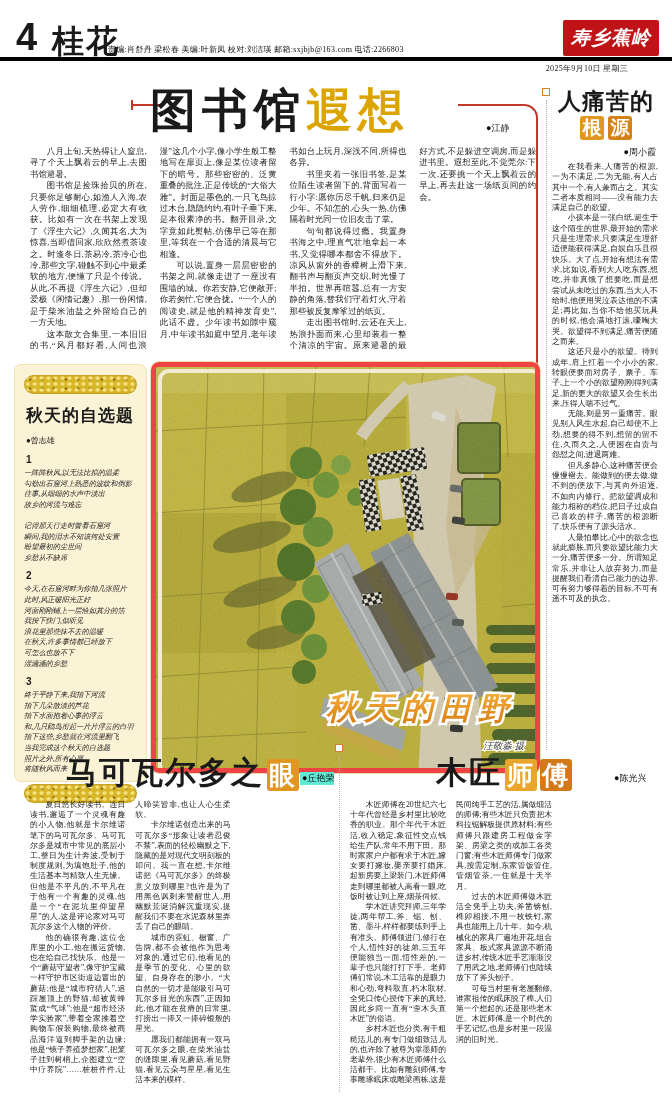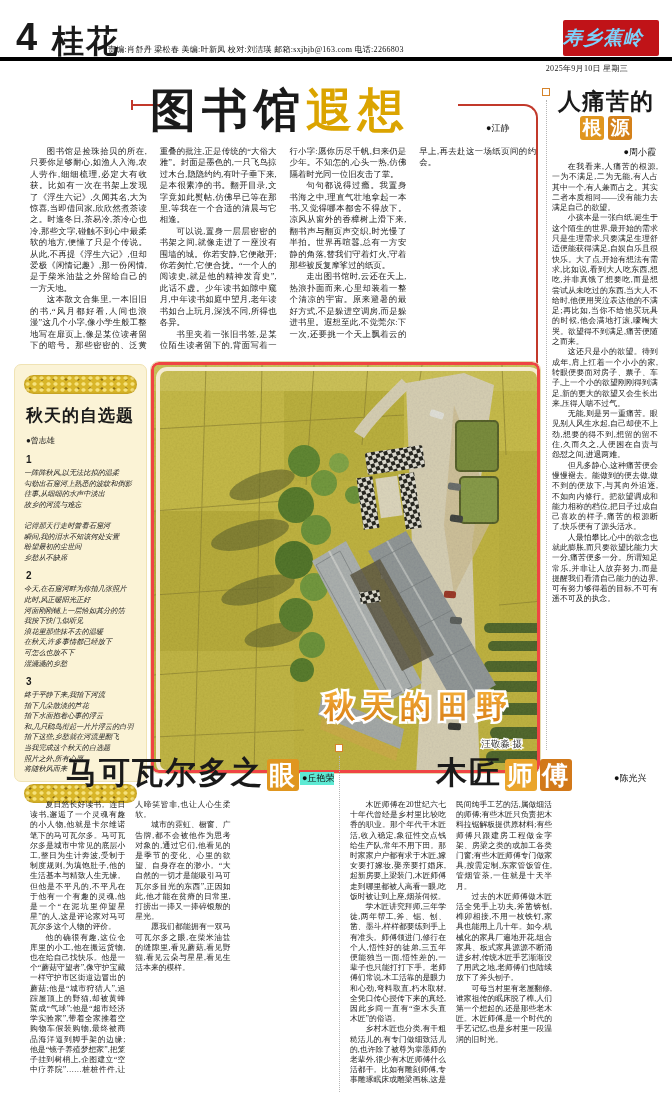--- a/index.html
+++ b/index.html
@@ -6,22 +6,22 @@
   html,body { width:672px; height:1100px; background:#ffffff; overflow:hidden; }
   body { font-family:"Liberation Serif", serif; color:#1a1a1a; position:relative; }
   .abs { position:absolute; }
 
   
   .page-num { left:16px; top:16px; font-family:"Liberation Sans",sans-serif; font-size:38px; font-weight:bold; }
   .section-name { left:52px; top:20px; font-family:"Liberation Sans",sans-serif; font-size:32px; font-weight:900; letter-spacing:2px; }
   .header-info { left:108px; top:44px; font-size:8px; color:#111; letter-spacing:.3px; }
   .black-rule { left:0; top:57px; width:672px; height:3.5px; background:#000; }
   .masthead { left:563px; top:20px; width:96px; height:36px; background:#c01318; border-radius:2px;
-              color:#7dd3fc; font-family:"Liberation Serif",serif; font-style:italic; font-weight:bold;
-              font-size:19px; text-align:left; line-height:36px; letter-spacing:1px; }
+              color:#ffffff; font-family:"Liberation Serif",serif; font-style:italic; font-weight:bold;
+              font-size:19px; text-align:center; line-height:36px; letter-spacing:1px; }
   .date-line { left:524px; top:63px; width:104px; font-size:8px; text-align:right; letter-spacing:.3px; }
   .rf-left { left:132px; top:104px; width:28px; height:0; border-top:2px solid #c2392b; }
   .rf-left-tick { left:131px; top:100px; width:2px; height:10px; background:#c2392b; }
   .rf-right { left:458px; top:104px; width:80px; height:668px; border-top:2px solid #c2392b;
               border-right:2px solid #c2392b; border-radius:0 14px 0 0; }
   .rf-bot-tick { left:528px; top:770px; width:10px; height:2px; background:#c2392b; }
 
   
   .hl-main { left:150px; top:80px; width:310px; text-align:left; font-family:"Liberation Sans",sans-serif;
              font-size:46px; font-weight:900; letter-spacing:6px; white-space:nowrap; }
@@ -49,22 +49,22 @@
                                   radial-gradient(#8a6d12 1px, rgba(0,0,0,0) 2px);
                 background-size:7px 6px, 12px 9px; box-shadow: inset 0 0 3px #a8831a; }
   .poem-title { font-family:"Liberation Sans",sans-serif; font-size:17px; font-weight:900;
                 letter-spacing:1px; margin:10px 0 8px 2px; }
   .poem-byline { font-size:8px; margin:0 0 8px 2px; font-family:"Liberation Sans",sans-serif; }
   .stanza-no { font-family:"Liberation Sans",sans-serif; font-size:10px; font-weight:bold; margin:7px 0 3px 2px; }
   .stanza { font-size:7.2px; line-height:10.6px; font-style:italic; white-space:pre-line; color:#222; }
   .poem-box .deco-bottom { margin-top:9px; }
 
   
-  .photo-wrap { left:151px; top:362px; width:389px; height:411px; border:3px solid #ef4444;
-                outline:1px solid #e6dcae; border-radius:8px; overflow:hidden; background:#cfc145; }
+  .photo-wrap { left:151px; top:362px; width:389px; height:411px; border:5px solid #ef4444;
+                outline:1px solid #e6dcae; border-radius:8px; overflow:hidden; background:#cfc145;font-style:italic; }
   .photo-wrap svg { display:block; }
 
   
   .hl-bottom { font-family:"Liberation Sans",sans-serif; font-size:31px; font-weight:900;
                letter-spacing:2px; white-space:nowrap; }
   .bl-head { left:30px; top:752px; width:305px; text-align:center; }
   .br-head { left:350px; top:752px; width:308px; text-align:center; }
   .bl-body { left:30px; top:800px; width:306px; height:288px; }
   .br-body { left:350px; top:800px; width:308px; height:288px; }
 
@@ -87,20 +87,21 @@
 
 <div class="abs rf-left-tick"></div>
 <div class="abs rf-left"></div>
 <div class="abs rf-right"></div>
 <div class="abs rf-bot-tick"></div>
 
 <div class="abs hl-main"><span>图书馆</span><span class="gold">遐想</span></div>
 <div class="abs byline" style="left:486px; top:122px;">●江静</div>
 
 <div class="abs bodytext cols4" style="left:30px; top:146px; width:506px; height:212px;">
+  <p>八月上旬,天热得让人窒息,寻了个天上飘着云的早上,去图书馆避暑。</p>
   <p>图书馆是捡珠拾贝的所在,只要你足够耐心,如渔人入海,农人劳作,细细梳理,必定大有收获。比如有一次在书架上发现了《浮生六记》,久闻其名,大为惊喜,当即借回家,欣欣然煮茶读之。时逢冬日,茶易冷,茶冷心也冷,那些文字,碰触不到心中最柔软的地方,便懂了只是个传说。从此,不再提《浮生六记》,但却爱极《闲情记趣》,那一份闲情,是于柴米油盐之外留给自己的一方天地。</p>
   <p>这本散文合集里,一本旧旧的书,“风月都好看,人间也浪漫”这几个小字,像小学生般工整地写在扉页上,像是某位读者留下的暗号。那些密密的、泛黄重叠的批注,正是传统的“大俗大雅”。封面是墨色的,一只飞鸟掠过木台,隐隐约约,有叶子垂下来,是本很素净的书。翻开目录,文字竟如此熨帖,仿佛早已等在那里,等我在一个合适的清晨与它相逢。</p>
   <p>可以说,置身一层层密密的书架之间,就像走进了一座没有围墙的城。你若安静,它便敞开;你若匆忙,它便合拢。“一个人的阅读史,就是他的精神发育史”,此话不虚。少年读书如隙中窥月,中年读书如庭中望月,老年读书如台上玩月,深浅不同,所得也各异。</p>
   <p>书里夹着一张旧书签,是某位陌生读者留下的,背面写着一行小字:愿你历尽千帆,归来仍是少年。不知怎的,心头一热,仿佛隔着时光同一位旧友击了掌。</p>
   <p>句句都说得过瘾。我置身书海之中,理直气壮地拿起一本书,又觉得哪本都舍不得放下。凉风从窗外的香樟树上滑下来,翻书声与翻页声交织,时光慢了半拍。世界再喧嚣,总有一方安静的角落,替我们守着灯火,守着那些被反复摩挲过的纸页。</p>
   <p>走出图书馆时,云还在天上,热浪扑面而来,心里却装着一整个清凉的宇宙。原来避暑的最好方式,不是躲进空调房,而是躲进书里。遐想至此,不觉莞尔:下一次,还要挑一个天上飘着云的早上,再去赴这一场纸页间的约会。</p>
 </div>
 
 <div class="abs poem-box">
   <div class="deco-strip"></div>
@@ -284,20 +285,21 @@
 <div class="abs orn" style="left:335px; top:744px;"></div>
 <div class="abs vdot" style="left:339px; top:756px; height:336px;"></div>
 
 <div class="abs hl-bottom bl-head">
   <span>马可瓦尔多之</span><span class="boxchar" style="width:32px;height:32px;line-height:32px;font-size:26px;background:#e0961f;margin-left:3px;">眼</span>
 </div>
 <div class="abs byline" style="left:300px; top:772px; background:#5eead4; padding-left:2px;">●丘艳荣</div>
 <div class="abs bodytext cols3 bl-body">
   <p>夏日悠长好读书。连日读书,邂逅了一个灵魂有趣的小人物,他就是卡尔维诺笔下的马可瓦尔多。马可瓦尔多是城市中常见的底层小工,整日为生计奔波,受制于制度规则,为填饱肚子,他的生活基本与精致人生无缘。但他是不平凡的,不平凡在于他有一个有趣的灵魂,他是一个“在泥坑里仰望星星”的人,这是评论家对马可瓦尔多这个人物的评价。</p>
   <p>他的确很有趣,这位仓库里的小工,他在搬运货物,也在给自己找快乐。他是一个“蘑菇守望者”,像守护宝藏一样守护市区街道边冒出的蘑菇;他是“城市狩猎人”,追踪屋顶上的野猫,却被黄蜂蜇成“气球”;他是“超市经济学实验家”,带着全家推着空购物车假装购物,最终被商品海洋逼到脚手架的边缘;他是“镜子养殖梦想家”,把笼子挂到树梢上,企图建立“空中疗养院”……桩桩件件,让人啼笑皆非,也让人心生柔软。</p>
+  <p>卡尔维诺创造出来的马可瓦尔多“形象让读者忍俊不禁”,表面的轻松幽默之下,隐藏的是对现代文明刻板的叩问。我一直在想,卡尔维诺把《马可瓦尔多》的终极意义放到哪里?也许是为了用黑色讽刺来警醒世人,用幽默荒诞消解沉重现实,提醒我们不要在水泥森林里弄丢了自己的眼睛。</p>
   <p>城市的霓虹、橱窗、广告牌,都不会被他作为思考对象的,通过它们,他看见的是季节的变化、心里的欲望、自身存在的渺小。“大自然的一切才是能吸引马可瓦尔多目光的东西”,正因如此,他才能在贫瘠的日常里,打捞出一捧又一捧碎银般的星光。</p>
   <p>愿我们都能拥有一双马可瓦尔多之眼,在柴米油盐的缝隙里,看见蘑菇,看见野猫,看见云朵与星星,看见生活本来的模样。</p>
 </div>
 
 <div class="abs hl-bottom br-head">
   <span>木匠</span><span class="boxchar" style="width:32px;height:32px;line-height:32px;font-size:26px;background:#eaa52c;margin-left:3px;">师</span><span class="boxchar" style="width:32px;height:32px;line-height:32px;font-size:26px;background:#d2791a;margin-left:3px;">傅</span>
 </div>
 <div class="abs byline" style="left:612px; top:772px; background:#fff; padding-left:2px;">●陈光兴</div>
 <div class="abs bodytext cols3 br-body">
   <p>木匠师傅在20世纪六七十年代曾经是乡村里比较吃香的职业。那个年代干木匠活,收入稳定,象征性交点钱给生产队,常年不用下田。那时家家户户都有求于木匠,嫁女要打嫁妆,娶亲要打婚床,起新房要上梁装门,木匠师傅走到哪里都被人高看一眼,吃饭时被让到上座,烟茶伺候。</p>

